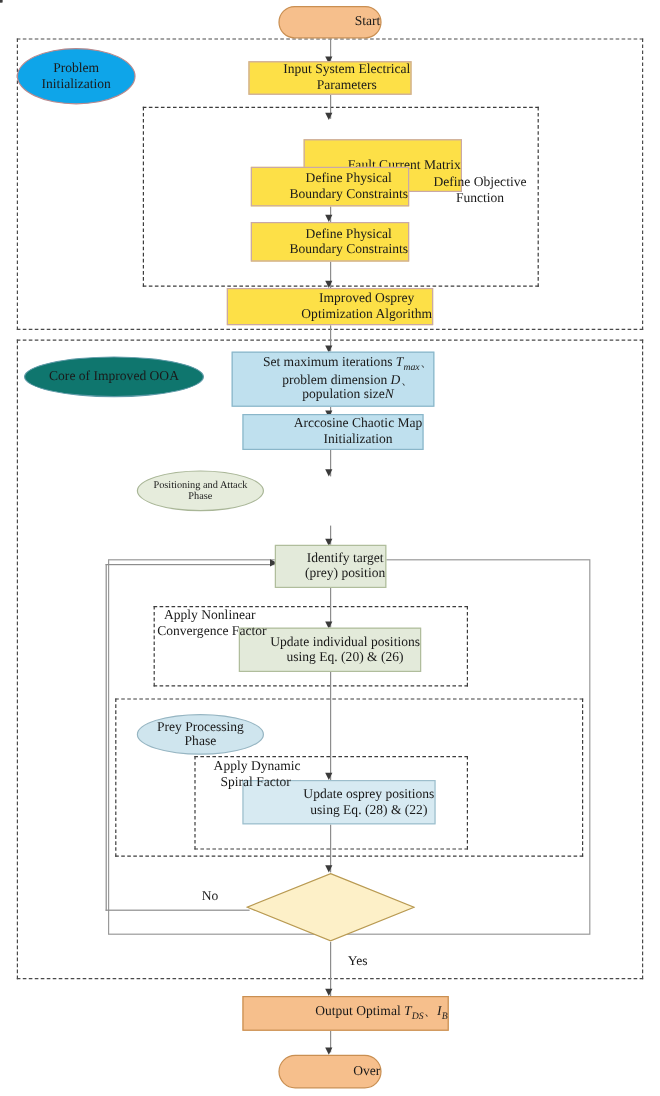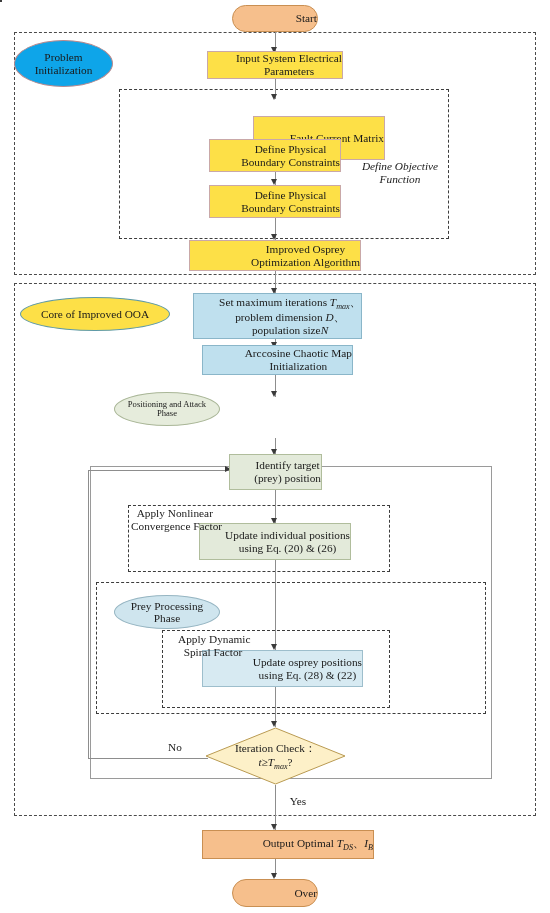--- a/index.html
+++ b/index.html
@@ -65,21 +65,21 @@
     display: flex;
     align-items: center;
     justify-content: center;
     text-align: center;
     line-height: 1.1;
     font-size: 11.3px;
     border: 1px solid #7a7a7a;
     white-space: nowrap;
   }
   .ell-pink  { background: #0ea5e9; border-color: #b9898d; }
-  .ell-cyan  { background: #fde047; border-color: #5f9aa8; }
+  .ell-cyan  { background: #0f766e; border-color: #5f9aa8; }
   .ell-green { background: #e6ecdc; border-color: #a9b697; }
   .ell-blue  { background: #cfe5ee; border-color: #96b5c2; }
   .ell-small { font-size: 8.6px; }
   
   .diamond-wrap {
     position: absolute;
   }
   .diamond-wrap svg { display: block; }
   .diamond-label {
     position: absolute;
@@ -283,24 +283,20 @@
     <span class="txt">
       <span>Update osprey positions</span><br>
       <span>using Eq. (28) &amp; (22)</span>
     </span>
   </div>
 
   <div class="diamond-wrap" style="left:205px; top:727px; width:141px; height:58px;">
     <svg width="141" height="58" viewBox="0 0 141 58">
       <polygon points="70.5,1 140,29 70.5,57 1,29" fill="#fdf0c8" stroke="#b99a52" stroke-width="1"></polygon>
     </svg>
-    <div class="diamond-label" style="top:14px;">
-      <span>Iteration Check：</span><br>
-      <span><span class="italic">t</span><span>≥</span><span class="italic">T</span><sub>max</sub><span>?</span></span>
-    </div>
   </div>
 
   <div class="node proc-orange" style="left:202px; top:830px; width:172px; height:29px;">
     <span class="txt">
       <span>Output Optimal </span><span class="italic">T</span><sub>DS</sub><span>、</span><span class="italic">I</span><sub>B</sub>
     </span>
   </div>
 
   <div class="node terminator" style="left:232px; top:879px; width:86px; height:28px;">
     <span class="txt">Over</span>
@@ -324,21 +320,21 @@
     </span>
   </div>
 
   <div class="ellipse ell-blue" style="left:114px; top:595px; width:106px; height:34px;">
     <span>
       <span>Prey Processing</span><br>
       <span>Phase</span>
     </span>
   </div>
 
-  <div class="flabel" style="left:348px; top:160px; width:104px;font-style:italic;">
+  <div class="flabel" style="left:348px; top:146px; width:104px;">
     <span>Define Objective</span><br>
     <span>Function</span>
   </div>
 
   <div class="flabel left" style="left:131px; top:507px; width:140px;">
     &nbsp;&nbsp;<span>Apply Nonlinear</span><br>
     <span>Convergence Factor</span>
   </div>
 
   <div class="flabel left" style="left:178px; top:633px; width:110px;">

